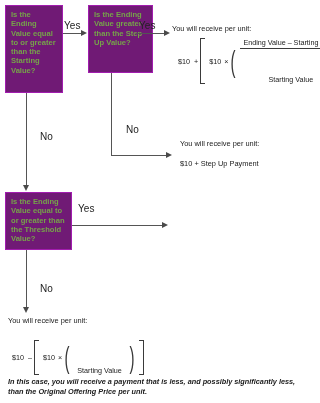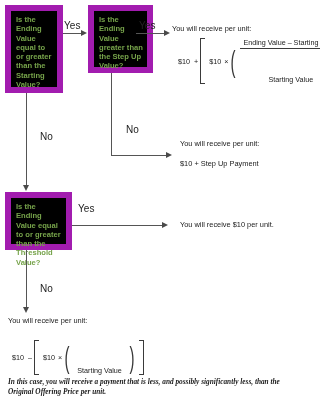--- a/index.html
+++ b/index.html
@@ -10,22 +10,22 @@
   #root {
     position: relative;
     width: 320px;
     height: 403px;
     background: #ffffff;
     font-family: "Liberation Sans", sans-serif;
     overflow: hidden;
   }
   .decision-box {
     position: absolute;
-    background: #000000;
-    border: 6px solid #a21caf;
+    background: #701a75;
+    border: 1px solid #a21caf;
     box-sizing: border-box;
     color: #76a34a;
     font-size: 7.6px;
     line-height: 9.3px;
     font-weight: bold;
     padding: 4px 4px 7px 5px;
   }
   .edge-label {
     position: absolute;
     font-size: 10px;
@@ -180,21 +180,20 @@
   <div class="edge-label" style="left:40px; top:131px;">No</div>
 
   <div class="decision-box" style="left:5px; top:192px; width:67px; height:58px;">
     <span>Is the Ending Value equal to or greater than the Threshold Value?</span>
   </div>
 
   <div class="flow-line h" style="left:72px; top:224.5px; width:90px;"></div>
   <div class="arrowhead right" style="left:162px; top:221.5px;"></div>
   <div class="edge-label" style="left:78px; top:203px;">Yes</div>
 
-  <div class="outcome-text" style="left:180px; top:220px;">You will receive $10 per unit.</div>
 
   <div class="flow-line v" style="left:26px; top:250px; height:58px;"></div>
   <div class="arrowhead down" style="left:23.3px; top:307px;"></div>
   <div class="edge-label" style="left:40px; top:283px;">No</div>
 
   <div class="outcome-text" style="left:8px; top:316px;">You will receive per unit:</div>
 
   <div class="formula" style="left:10px; top:340px;">
     <span class="f-term">$10</span>
     <span class="f-term">–</span>
@@ -204,15 +203,15 @@
       <span class="mult-sign">×</span>
       <span class="paren">(</span>
       <span class="fraction">
         <span class="denominator">Starting Value</span>
       </span>
       <span class="paren">)</span>
     </span>
     <span class="bracket-r"></span>
   </div>
 
-  <div class="note-text" style="left:8px; top:377px; width:290px;font-family:Liberation Serif, serif;">In this case, you will receive a payment that is less, and possibly significantly less, than the Original Offering Price per unit.</div>
+  <div class="note-text" style="left:8px; top:377px; width:290px;">In this case, you will receive a payment that is less, and possibly significantly less, than the Original Offering Price per unit.</div>
 
 </div>
 
 </body></html>

